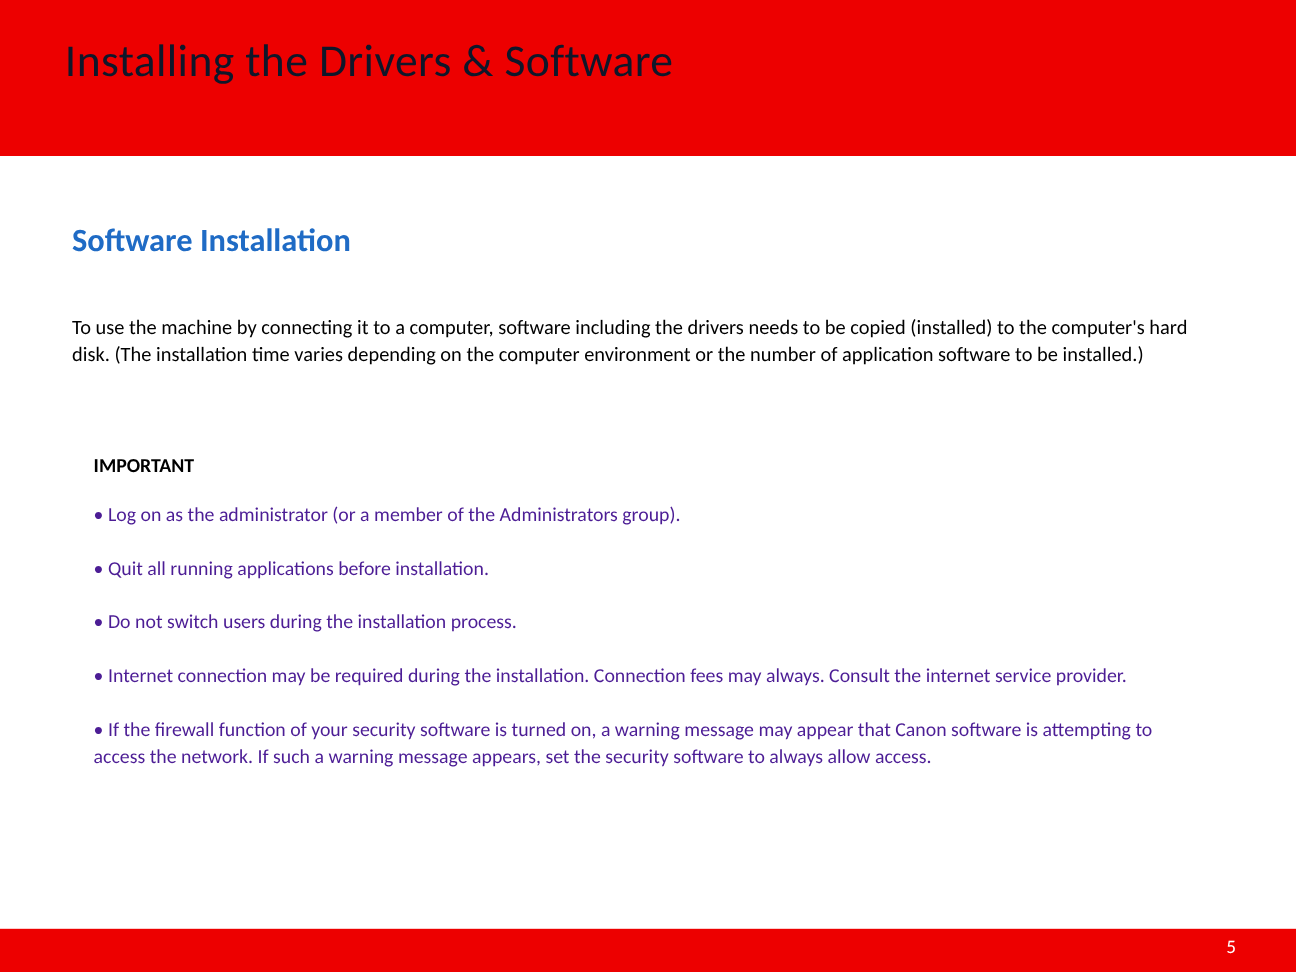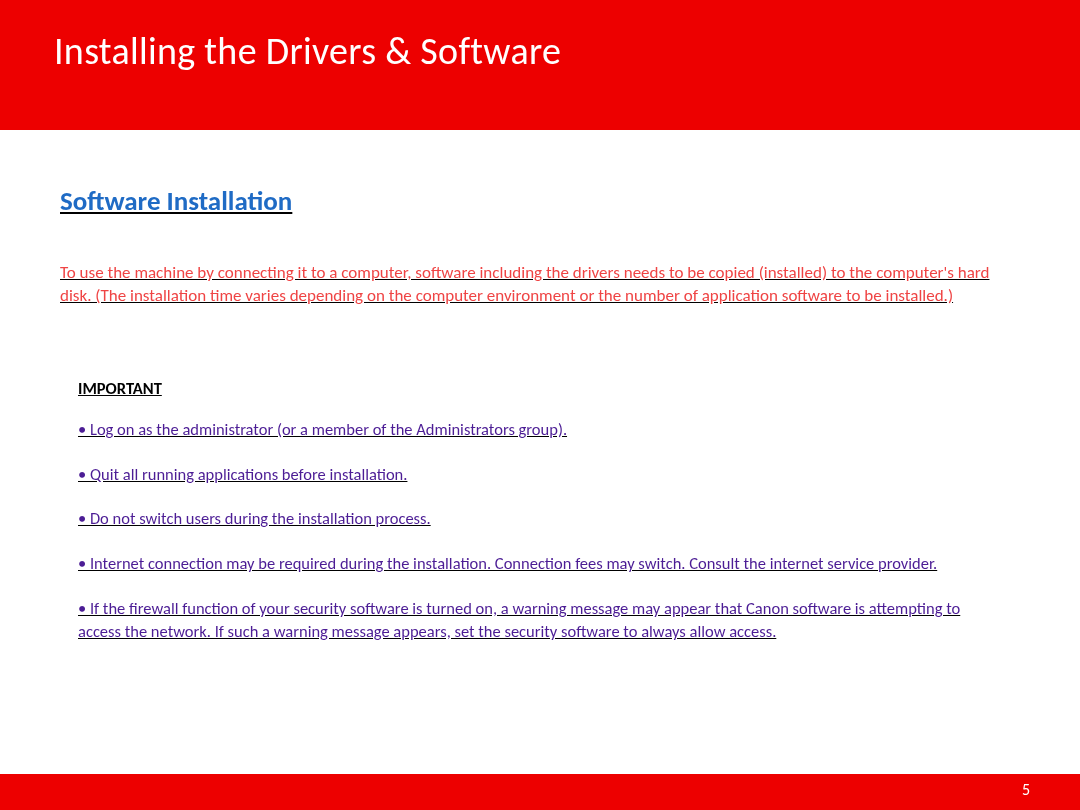--- a/index.html
+++ b/index.html
@@ -16,37 +16,36 @@
       overflow: hidden;
     }
     .header-band {
       background: #ed0000;
       height: 130px;
       width: 100%;
       padding-left: 54px;
       padding-top: 28px;
     }
     .header-title {
-      color: #ffffff;
+      color: #0f172a;
       font-size: 38px;
       font-weight: 400;
       letter-spacing: 0.3px;
     }
     .content {
       padding: 54px 60px 0 60px;
-      text-decoration: underline;
     }
     .section-heading {
       color: #1f6bc5;
       font-size: 27px;
       font-weight: 700;
       margin-bottom: 44px;
     }
     .intro {
-      color: #ef4444;
+      color: #000000;
       font-size: 17px;
       line-height: 1.38;
       margin-bottom: 70px;
     }
     .important-block {
       padding: 0 18px;
     }
     .important-label {
       font-weight: 700;
       font-size: 16.5px;
@@ -87,20 +86,20 @@
 
 <div class="content">
   <div class="section-heading">Software Installation</div>
   <div class="intro">To use the machine by connecting it to a computer, software including the drivers needs to be copied (installed) to the computer's hard disk. (The installation time varies depending on the computer environment or the number of application software to be installed.)</div>
 
   <div class="important-block">
     <div class="important-label">IMPORTANT</div>
     <div class="bullet-item">• Log on as the administrator (or a member of the Administrators group).</div>
     <div class="bullet-item">• Quit all running applications before installation.</div>
     <div class="bullet-item">• Do not switch users during the installation process.</div>
-    <div class="bullet-item">• Internet connection may be required during the installation. Connection fees may switch. Consult the internet service provider.</div>
+    <div class="bullet-item">• Internet connection may be required during the installation. Connection fees may always. Consult the internet service provider.</div>
     <div class="bullet-item">• If the firewall function of your security software is turned on, a warning message may appear that Canon software is attempting to access the network. If such a warning message appears, set the security software to always allow access.</div>
   </div>
 </div>
 
 <div class="footer-band">
   <div class="page-number">5</div>
 </div>
 
 </body></html>

